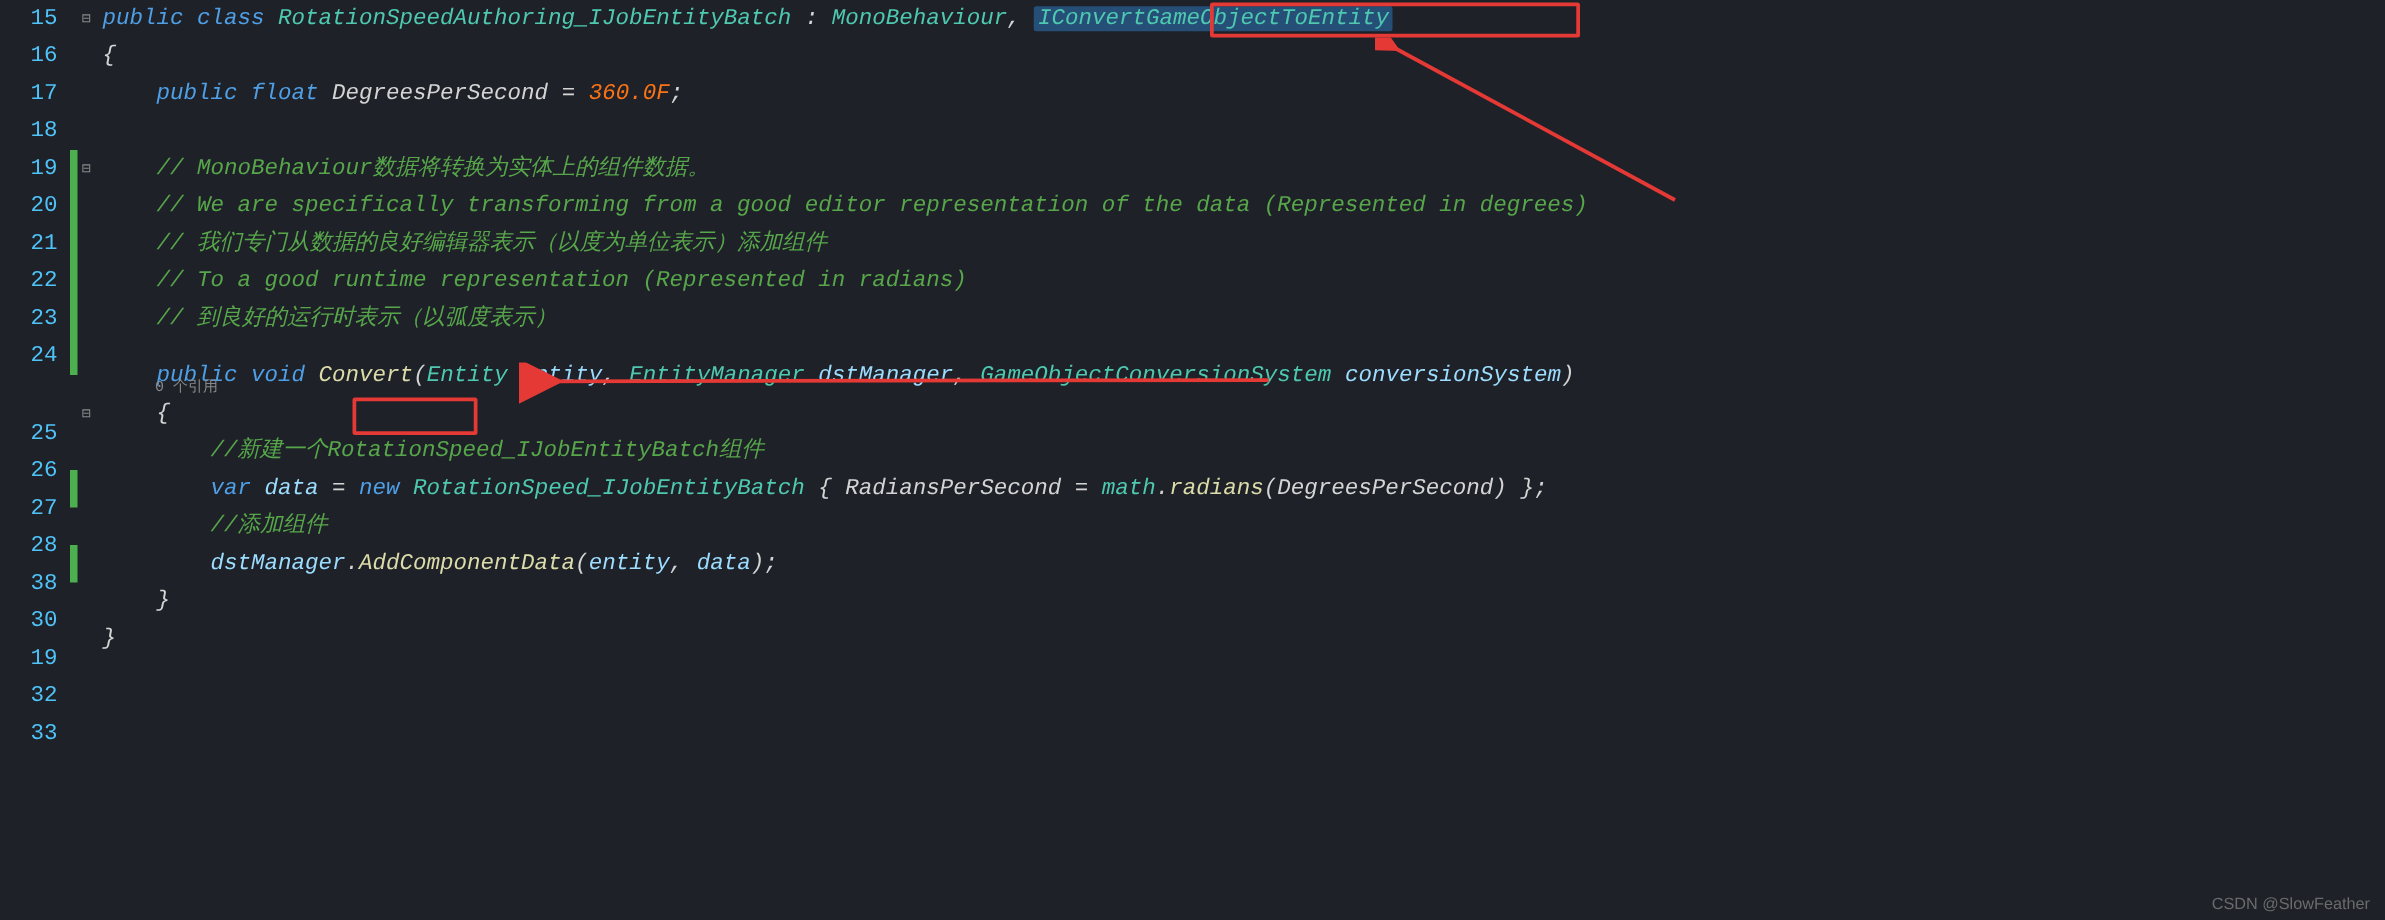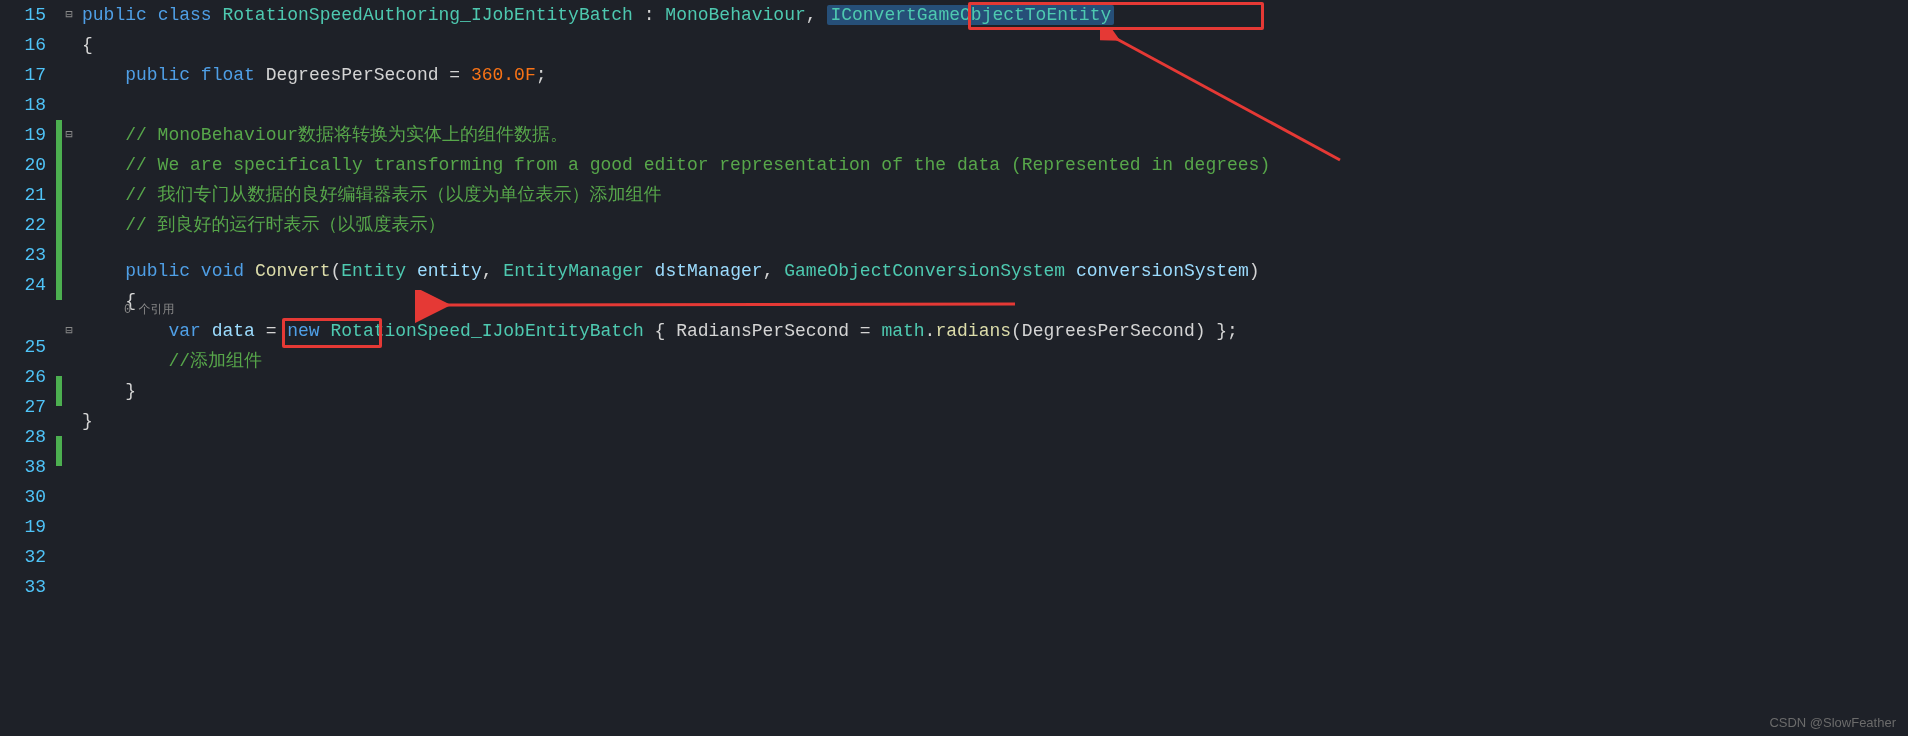--- a/index.html
+++ b/index.html
@@ -35,21 +35,21 @@
     flex-shrink: 0;
     position: relative;
   }
   .bar {
     position: absolute;
     left: 0;
     width: 6px;
     background: #4caf50;
   }
   .code { flex: 1; padding-left: 6px; position: relative; }
-  .line { height: 30px; line-height: 30px; white-space: pre; }
+  .line { height: 30px; line-height: 30px; white-space: pre; font-style: italic; }
   .codelens {
     position: absolute;
     font-size: 12px;
     color: #888;
     height: 16px;
     line-height: 16px;
   }
   .kw { color: #4f9fe6; }
   .cls { color: #4ec9b0; }
   .num { color: #f97316; }
@@ -142,33 +142,36 @@
 
     <div class="line"><span class="punct">{</span></div>
 
     <div class="line">    <span class="kw">public</span> <span class="kw">float</span> <span class="ident">DegreesPerSecond</span><span class="punct"> = </span><span class="num">360.0F</span><span class="punct">;</span></div>
 
     <div class="line"></div>
 
     <div class="line">    <span class="cmt">// MonoBehaviour数据将转换为实体上的组件数据。</span></div>
     <div class="line">    <span class="cmt">// We are specifically transforming from a good editor representation of the data (Represented in degrees)</span></div>
     <div class="line">    <span class="cmt">// 我们专门从数据的良好编辑器表示（以度为单位表示）添加组件</span></div>
+    <div class="line">    <span class="cmt">// To a good runtime representation (Represented in radians)</span></div>
     <div class="line">    <span class="cmt">// 到良好的运行时表示（以弧度表示）</span></div>
 
     <div class="codelens" style="top:302px;left:48px">0 个引用</div>
 
     <div class="line" style="margin-top:16px">    <span class="kw">public</span> <span class="kw">void</span> <span class="method">Convert</span><span class="punct">(</span><span class="cls">Entity</span> <span class="param">entity</span><span class="punct">, </span><span class="cls">EntityManager</span> <span class="param">dstManager</span><span class="punct">, </span><span class="cls">GameObjectConversionSystem</span> <span class="param">conversionSystem</span><span class="punct">)</span></div>
 
     <div class="line">    <span class="punct">{</span></div>
 
+    <div class="line">        <span class="cmt">//新建一个RotationSpeed_IJobEntityBatch组件</span></div>
 
     <div class="line">        <span class="kw">var</span> <span class="param">data</span><span class="punct"> = </span><span class="kw">new</span> <span class="cls">RotationSpeed_IJobEntityBatch</span><span class="punct"> { </span><span class="ident">RadiansPerSecond</span><span class="punct"> = </span><span class="cls">math</span><span class="punct">.</span><span class="method">radians</span><span class="punct">(</span><span class="ident">DegreesPerSecond</span><span class="punct">)</span><span class="punct"> };</span></div>
 
     <div class="line">        <span class="cmt">//添加组件</span></div>
 
+    <div class="line">        <span class="param">dstManager</span><span class="punct">.</span><span class="method">AddComponentData</span><span class="punct">(</span><span class="param">entity</span><span class="punct">, </span><span class="param">data</span><span class="punct">);</span></div>
 
     <div class="line">    <span class="punct">}</span></div>
     <div class="line"><span class="punct">}</span></div>
     <div class="line"></div>
   </div>
 </div>
 
 <div class="sel-box" style="left:968px; top:2px; width:296px; height:28px;"></div>
 <div class="sel-box" style="left:282px; top:318px; width:100px; height:30px;"></div>
 

